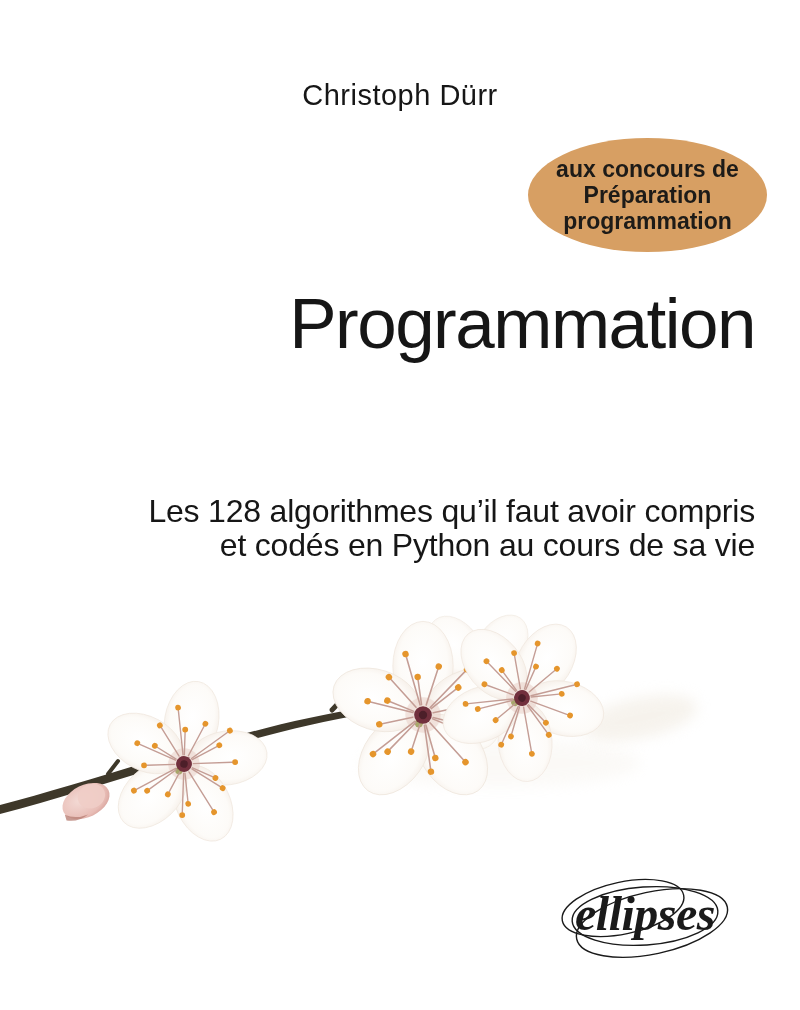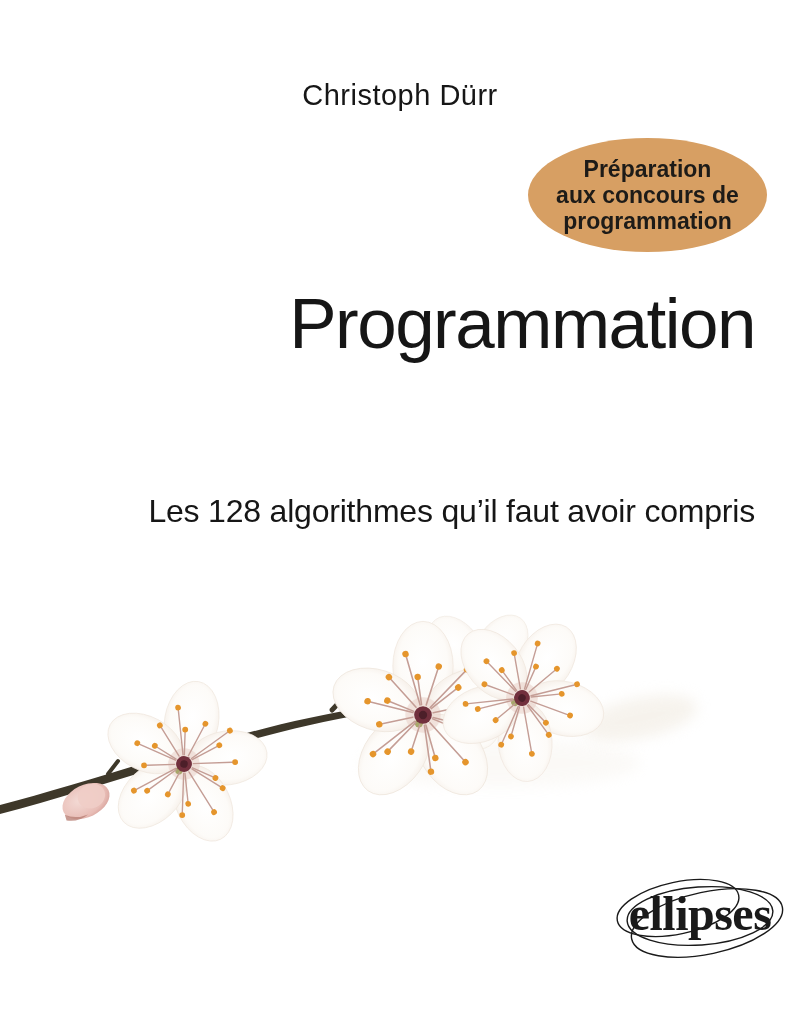--- a/index.html
+++ b/index.html
@@ -24,21 +24,21 @@
     text-align:right;font-size:71px;line-height:76px;font-weight:400;
     letter-spacing:-1.5px;white-space:nowrap;
   }
   .subtitle{
     position:absolute;top:494px;right:45px;
     text-align:right;font-size:32px;line-height:34px;letter-spacing:-.2px;
     white-space:nowrap;
     margin-left:7px;
   }
   .artwork{position:absolute;left:0;top:598px;width:800px;height:285px;}
-  .logo{position:absolute;left:614px;top:868px;width:175px;height:100px;}
+  .logo{position:absolute;left:559px;top:868px;width:175px;height:100px;font-style:italic;}
 
   
   .petal{fill:url(#petalGrad);stroke:var(--petal-edge,#f0e8df);stroke-width:.8;}
   .halo{fill:#e7cdc5;opacity:.5;}
   .stamen{stroke:var(--stamen,#c49d95);stroke-width:1.5;stroke-linecap:round;fill:none;}
   .anther{fill:var(--anther-orange,#e5952c);}
   .fcenter{fill:var(--flower-center,#72303d);}
   .fcore{fill:#4c1f29;}
   .calyx{fill:var(--calyx-green,#96994f);}
   .branch-fill{fill:var(--branch,#3e382a);}
@@ -54,31 +54,32 @@
 </head>
 <body>
 
 <div class="cover" aria-label="Branche de cerisier en fleurs blanches avec un bouton rose, sur fond blanc">
 
   <div class="authors">
     <div>Christoph Dürr</div>
   </div>
 
   <div class="badge">
+    <span>aux concours de</span>
     <span>Préparation</span>
-    <span>aux concours de</span>
     <span>programmation</span>
   </div>
 
   <h1 class="title">
     <div>Programmation</div>
   </h1>
 
   <div class="subtitle">
     <div>Les 128 algorithmes qu’il faut avoir compris</div>
+    <div>et codés en Python au cours de sa vie</div>
   </div>
 
   <svg class="artwork" viewBox="0 0 800 285" aria-hidden="true">
     <defs>
       <radialGradient id="petalGrad" cx="50%" cy="45%" r="65%">
         <stop offset="0%" stop-color="#ffffff"></stop>
         <stop offset="62%" stop-color="#fdfbf8"></stop>
         <stop offset="100%" stop-color="#f1e7de"></stop>
       </radialGradient>
       <radialGradient id="budGrad" cx="40%" cy="40%" r="75%">

